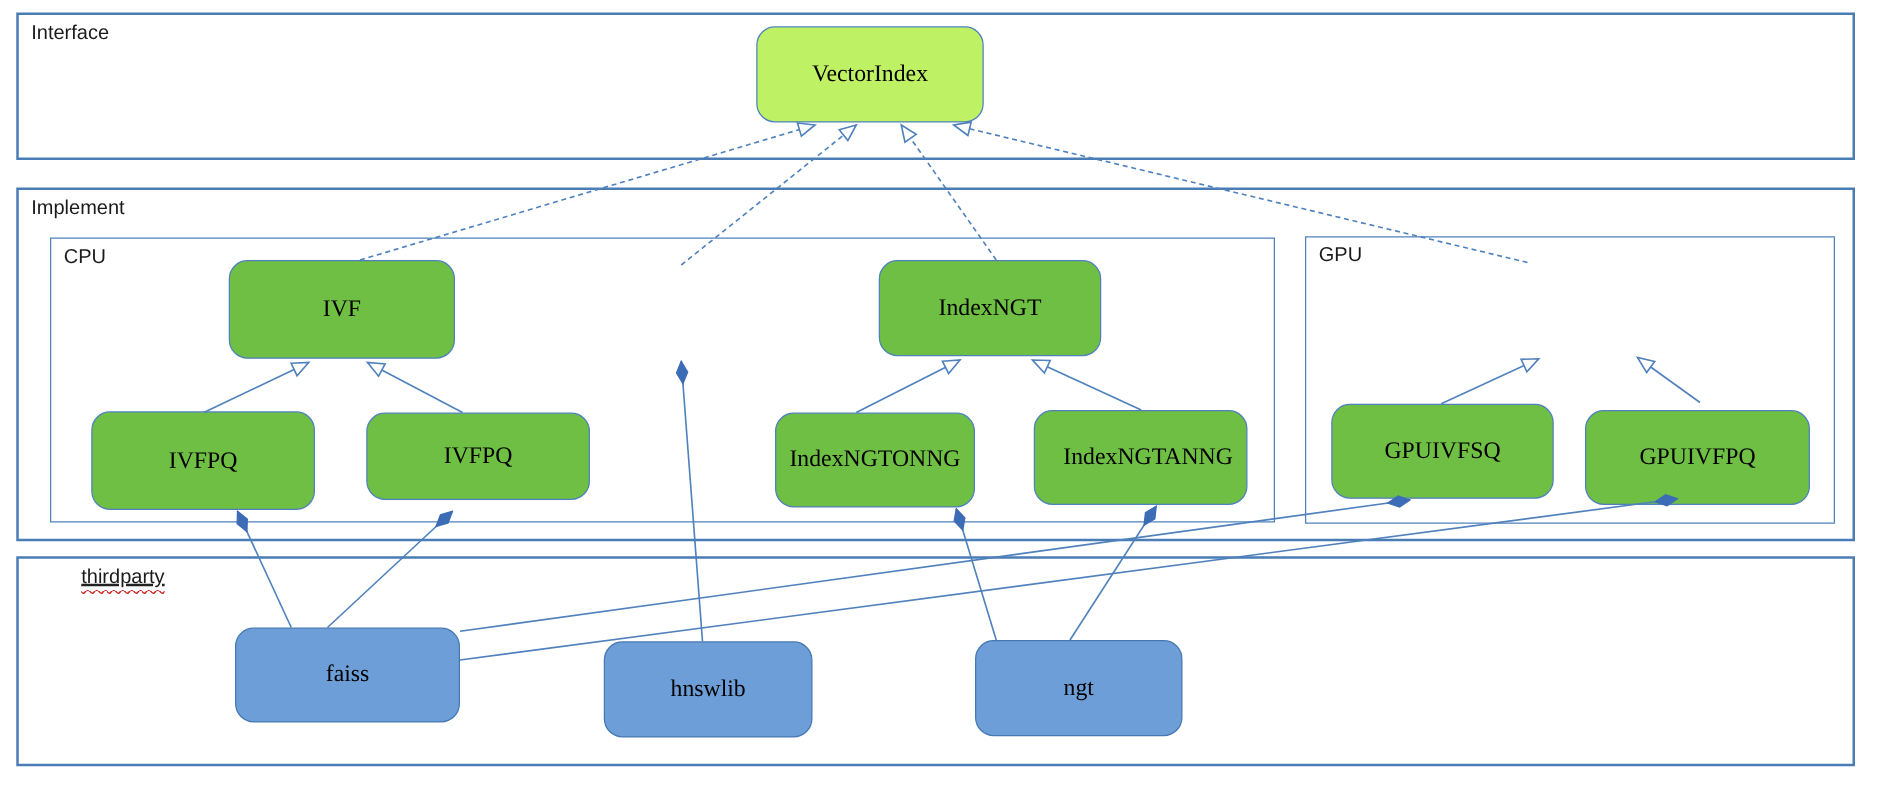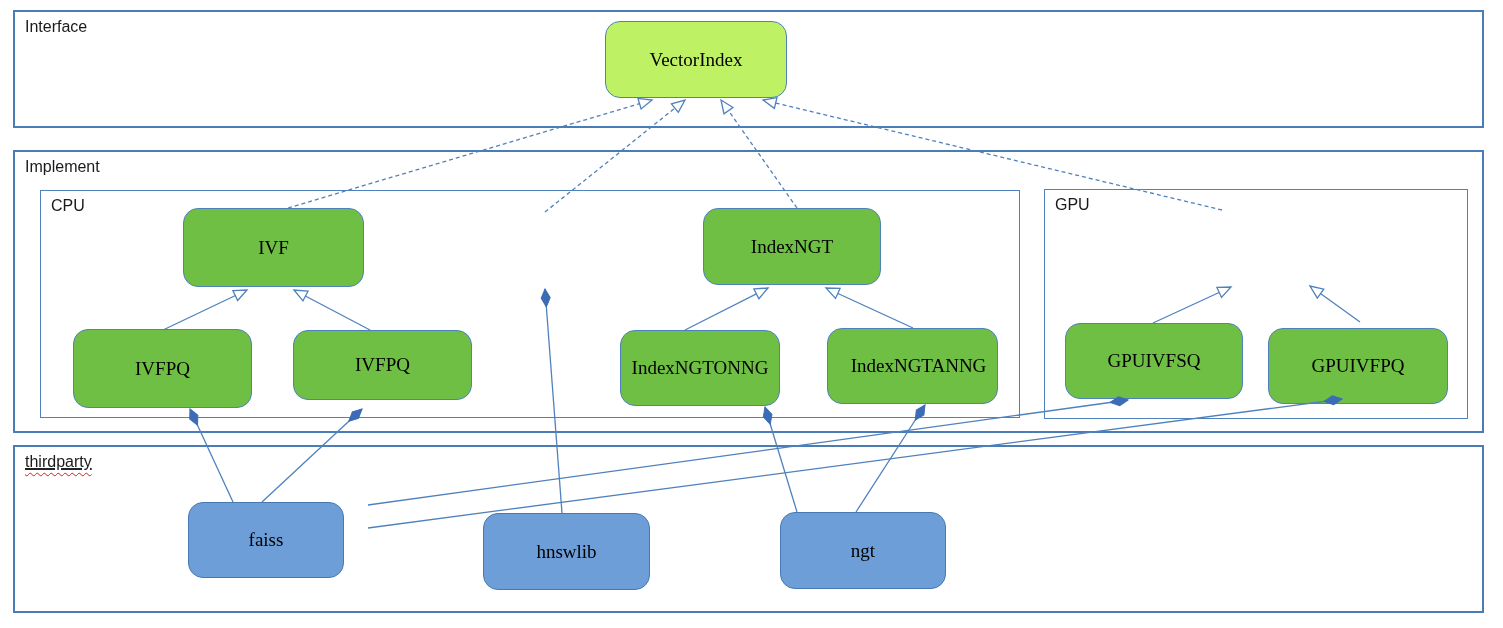--- a/index.html
+++ b/index.html
@@ -28,20 +28,21 @@
     left: 10px;
     font-size: 16px;
     color: #1a1a1a;
     font-family: "Liberation Sans", sans-serif;
     white-space: nowrap;
   }
   .u-solid {
     text-decoration: underline;
     text-decoration-thickness: 1.5px;
     text-decoration-color: #222222;
+    margin-left: 40px;
   }
   .u-wavy {
     text-decoration: underline wavy #cc2222;
     text-decoration-thickness: 1px;
     text-underline-offset: 5px;
   }
   .node {
     position: absolute;
     display: flex;
     align-items: center;
@@ -119,21 +120,21 @@
     <span>IndexNGTANNG</span>
   </div>
 
   <div class="node green" style="left:1065px; top:323px; width:178px; height:76px;justify-content:center;">
     <span>GPUIVFSQ</span>
   </div>
   <div class="node green" style="left:1268px; top:316px; width:180px; height:76px;margin-top:12px;">
     <span>GPUIVFPQ</span>
   </div>
 
-  <div class="node blue" style="left:188px; top:502px; width:156px; height:76px;">
+  <div class="node blue" style="left:188px; top:502px; width:180px; height:76px;">
     <span>faiss</span>
   </div>
   <div class="node blue" style="left:483px; top:513px; width:167px; height:77px;justify-content:center;">
     <span>hnswlib</span>
   </div>
   <div class="node blue" style="left:752px; top:512px; width:166px; height:77px;margin-left:28px;">
     <span>ngt</span>
   </div>
 
   <svg id="edges" viewBox="0 0 1503 628" xmlns="http://www.w3.org/2000/svg">

